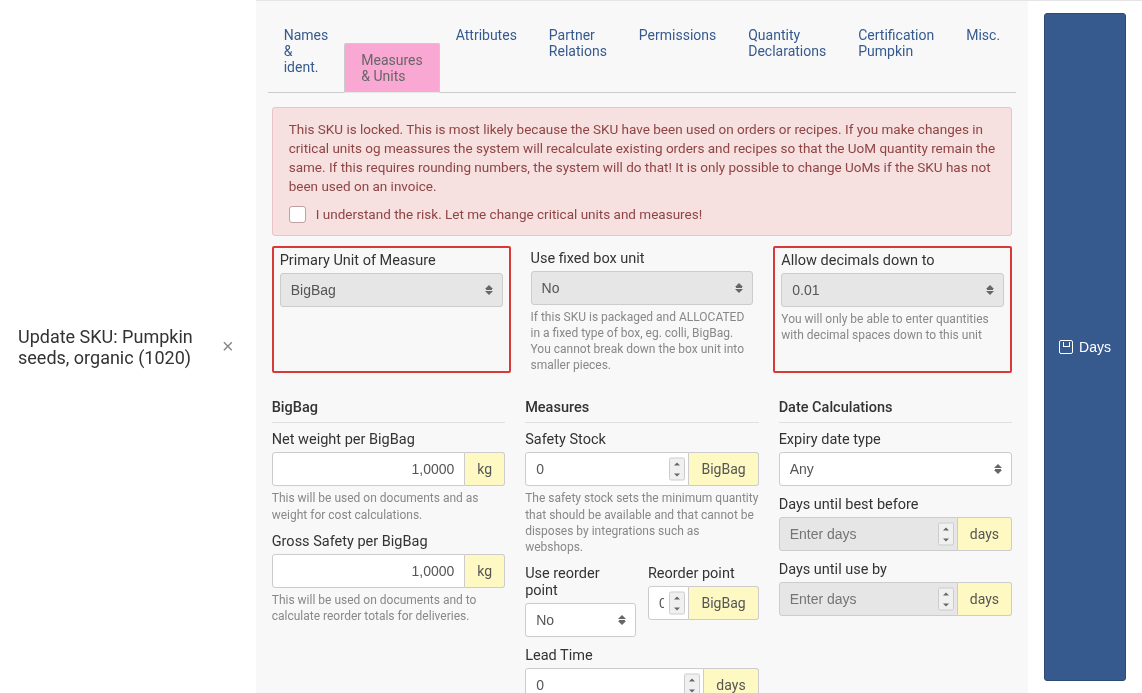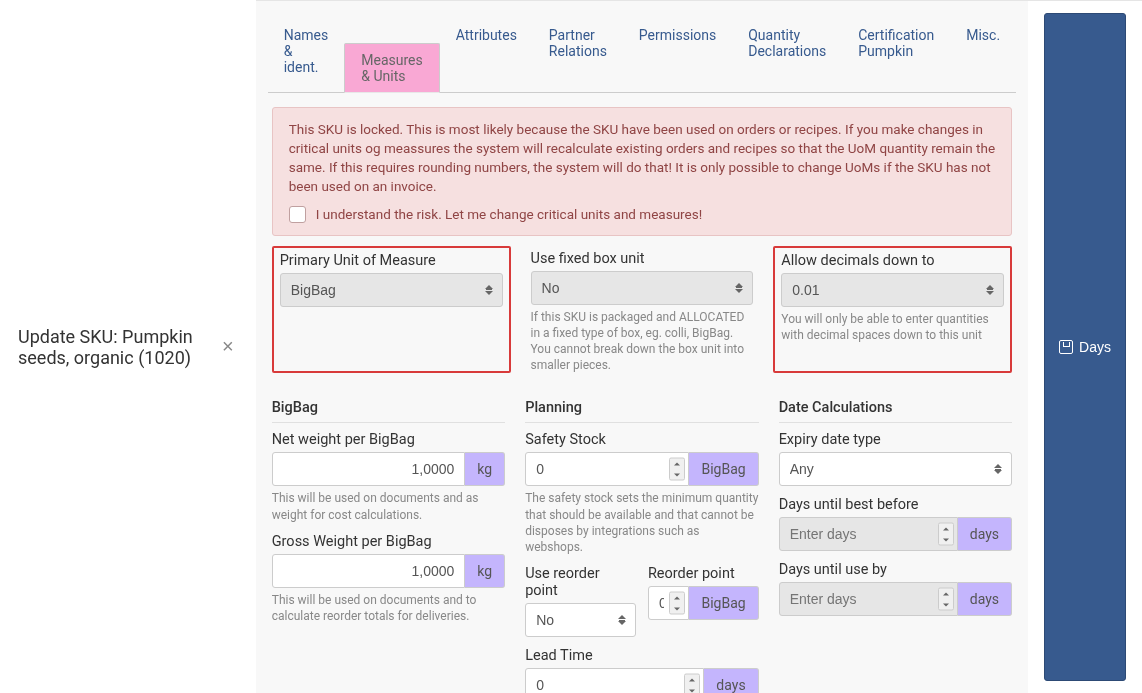--- a/index.html
+++ b/index.html
@@ -29,21 +29,21 @@
 .select-wrap { position: relative; }
 .select-wrap::after { content: ""; position: absolute; right: 8px; top: 50%; transform: translateY(-50%); width: 12px; height: 14px; background: linear-gradient(#666,#666) center / 6px 1px no-repeat; }
 .select-wrap::before, .select-wrap .caret-up, .select-wrap .caret-down { pointer-events:none; }
 .caret { position: absolute; right: 10px; top: 50%; transform: translateY(-50%); pointer-events: none; display:flex; flex-direction:column; gap:2px; }
 .caret .up { width:0; height:0; border-left:4px solid transparent; border-right:4px solid transparent; border-bottom:4px solid #666;}
 .caret .down { width:0; height:0; border-left:4px solid transparent; border-right:4px solid transparent; border-top:4px solid #666;}
 .hint { font-size: 12px; color: #888; margin-top: 4px; line-height: 1.35; }
 .input-group { display: flex; }
 .input-group .form-input, .input-group .select-wrap { flex: 1; }
 .input-group .form-input { border-top-right-radius: 0; border-bottom-right-radius: 0; }
-.addon { background: #c4b5fd; border: 1px solid #ccc; border-left: none; padding: 0 12px; display: flex; align-items: center; color: #555; border-radius: 0 3px 3px 0; font-size: 14px; }
+.addon { background: #fef9c3; border: 1px solid #ccc; border-left: none; padding: 0 12px; display: flex; align-items: center; color: #555; border-radius: 0 3px 3px 0; font-size: 14px; }
 .subrow { display: flex; gap: 12px; }
 .subcol { flex: 1; }
 .stepper-wrap { position: relative; flex: 1;}
 .stepper-wrap .form-input { background:#fff; text-align:left; padding-right: 24px;}
 .stepper { position:absolute; right:4px; top:50%; transform: translateY(-50%); display:flex; flex-direction:column; gap:1px; border:1px solid #ccc; border-radius:2px; background:#f0f0f0;}
 .stepper div { width:14px; height:10px; display:flex; align-items:center; justify-content:center;}
 .stepper .u { width:0;height:0;border-left:3px solid transparent;border-right:3px solid transparent;border-bottom:3px solid #666;}
 .stepper .d { width:0;height:0;border-left:3px solid transparent;border-right:3px solid transparent;border-top:3px solid #666;}
 .modal-footer { padding: 12px 16px; display:flex; justify-content:flex-end; border-top: 1px solid #e5e5e5; background:#fff; }
 .btn-save { background:#375a8e; color:#fff; border:1px solid #2d4a75; padding: 7px 14px; border-radius: 3px; font-size: 14px; cursor:pointer; display:flex; align-items:center; gap:6px;}
@@ -129,30 +129,30 @@
 
         <div class="col3">
           <div class="section-head">BigBag</div>
           <label class="field-label">Net weight per BigBag</label>
           <div class="input-group">
             <input class="form-input white" value="1,0000" style="">
             <div class="addon">kg</div>
           </div>
           <div class="hint">This will be used on documents and as weight for cost calculations.</div>
 
-          <label class="field-label spacer-top">Gross Weight per BigBag</label>
+          <label class="field-label spacer-top">Gross Safety per BigBag</label>
           <div class="input-group">
             <input class="form-input white" value="1,0000" style="">
             <div class="addon">kg</div>
           </div>
           <div class="hint">This will be used on documents and to calculate reorder totals for deliveries.</div>
         </div>
 
         <div class="col3">
-          <div class="section-head">Planning</div>
+          <div class="section-head">Measures</div>
           <label class="field-label">Safety Stock</label>
           <div class="input-group">
             <div class="stepper-wrap">
               <input class="form-input" value="0" style="">
               <div class="stepper">
                   <div>
                     <div class="u"></div>
                   </div>
                   <div>
                     <div class="d"></div>

